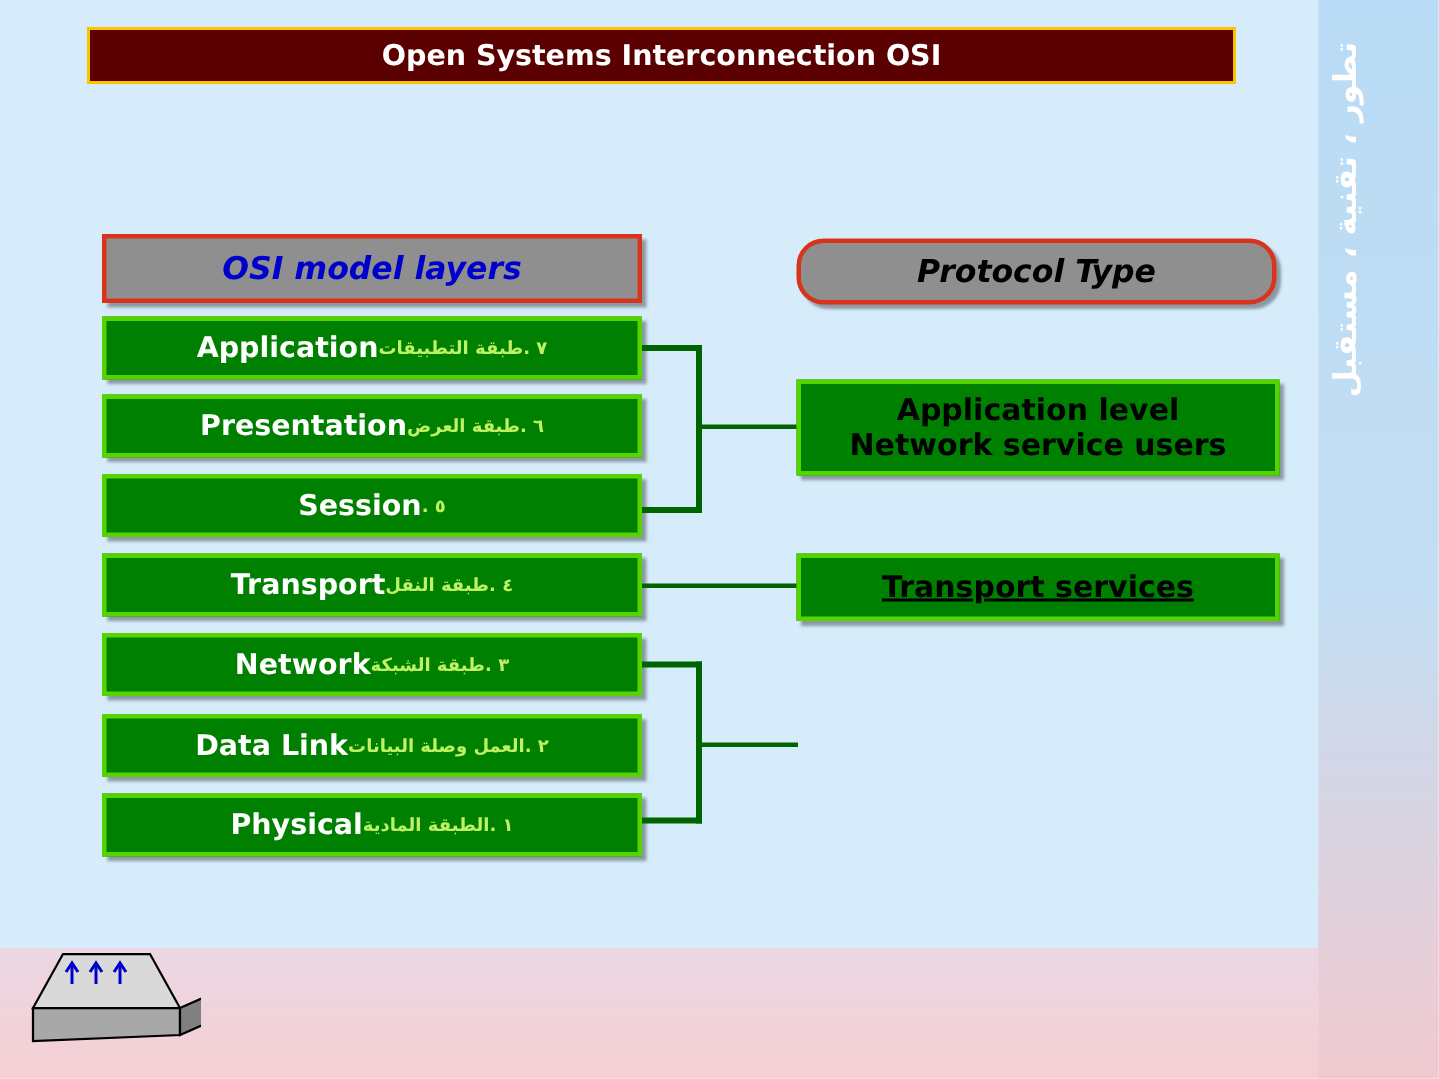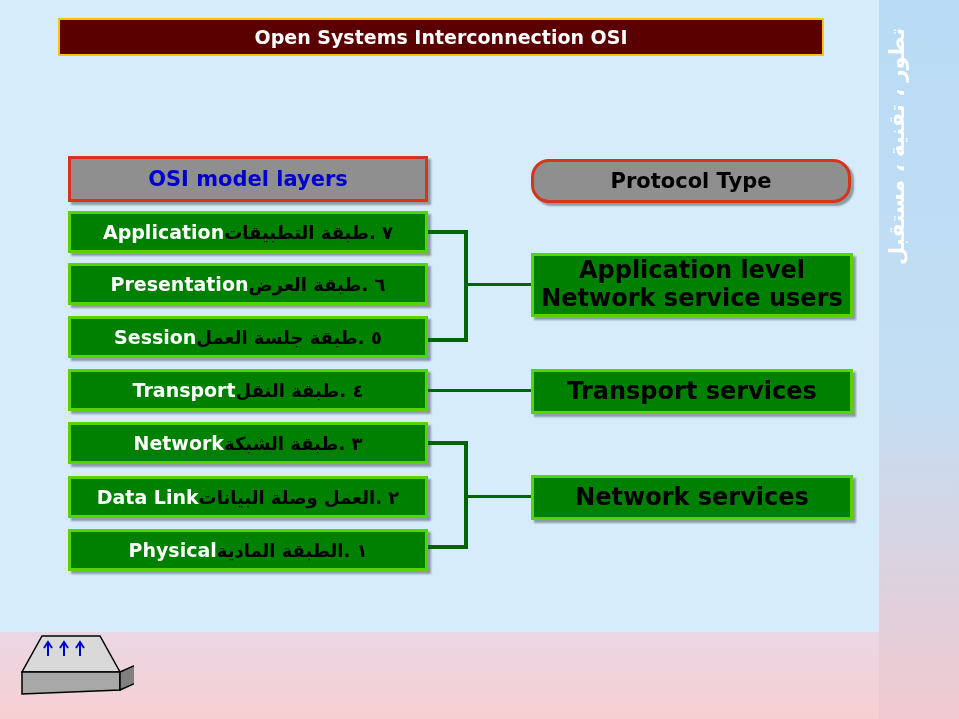--- a/index.html
+++ b/index.html
@@ -93,46 +93,47 @@
     justify-content: center;
     font-weight: bold;
     font-family: "DejaVu Sans", sans-serif;
   }
   .hdr-grey {
     background: #8f8f8f;
     border: 3px solid #d8341c;
     color: #0000cd;
     font-size: 21px;
     box-shadow: 3px 3px 2px rgba(0,0,0,0.35);
+    font-style: italic;
   }
   .layer {
     background: #008000;
     border: 3px solid #55d400;
     color: #000000;
     font-size: 19px;
     box-shadow: 3px 3px 2px rgba(0,0,0,0.35);
     gap: 0px;
     direction: rtl;
     padding: 0 6px;
   }
   .layer .ar {
     direction: rtl;
-    font-size: 18px;
-    color: #000000;
+    font-size: 12px;
+    color: #bef264;
   }
   .layer .en {
     direction: ltr;
     font-size: 19px;
     color: #ffffff;
   }
   .proto {
     background: #008000;
     border: 3px solid #55d400;
     color: #000000;
-    font-size: 24px;
+    font-size: 20px;
     box-shadow: 3px 3px 2px rgba(0,0,0,0.35);
     text-align: center;
     line-height: 1.15;
     flex-direction: column;
   }
   
   .conn {
     position: absolute;
     background: #006400;
   }
@@ -173,21 +174,20 @@
   </div>
 
   <div class="box layer" style="left:68px; top:263px; width:360px; height:42px;">
     <span class="ar">٦ .</span>
     <span class="ar">طبقة العرض</span>
     <span class="en">Presentation</span>
   </div>
 
   <div class="box layer" style="left:68px; top:316px; width:360px; height:42px;">
     <span class="ar">٥ .</span>
-    <span class="ar">طبقة جلسة العمل</span>
     <span class="en">Session</span>
   </div>
 
   <div class="box layer" style="left:68px; top:369px; width:360px; height:42px;">
     <span class="ar">٤ .</span>
     <span class="ar">طبقة النقل</span>
     <span class="en">Transport</span>
   </div>
 
   <div class="box layer" style="left:68px; top:422px; width:360px; height:42px;">
@@ -218,27 +218,24 @@
   <div class="conn" style="left:428px; top:441px; width:40px; height:4px;"></div>
   <div class="conn" style="left:464px; top:441px; width:4px; height:108px;"></div>
   <div class="conn" style="left:428px; top:545px; width:40px; height:4px;"></div>
   <div class="conn" style="left:464px; top:495px; width:68px; height:3px;"></div>
 
   <div class="box proto" style="left:531px; top:253px; width:322px; height:64px;">
     <span>Application level</span>
     <span>Network service users</span>
   </div>
 
-  <div class="box proto" style="left:531px; top:369px; width:322px; height:45px;">
+  <div class="box proto" style="left:531px; top:369px; width:322px; height:45px;text-decoration:underline;">
     <span>Transport services</span>
   </div>
 
-  <div class="box proto" style="left:531px; top:475px; width:322px; height:45px;">
-    <span>Network services</span>
-  </div>
 
   <svg id="block-icon" viewBox="0 0 120 78">
     <polygon points="28,8 86,8 106,44 8,44" fill="#d9d9d9" stroke="#000000" stroke-width="1.5"></polygon>
     <polygon points="8,44 106,44 106,62 8,66" fill="#a8a8a8" stroke="#000000" stroke-width="1.5"></polygon>
     <polygon points="106,44 124,36 124,54 106,62" fill="#808080" stroke="#000000" stroke-width="1.5"></polygon>
     <path d="M34 28 L34 16" stroke="#0000cd" stroke-width="2" fill="none"></path>
     <path d="M30 20 L34 14 L38 20" stroke="#0000cd" stroke-width="2" fill="none"></path>
     <path d="M50 28 L50 16" stroke="#0000cd" stroke-width="2" fill="none"></path>
     <path d="M46 20 L50 14 L54 20" stroke="#0000cd" stroke-width="2" fill="none"></path>
     <path d="M66 28 L66 16" stroke="#0000cd" stroke-width="2" fill="none"></path>

